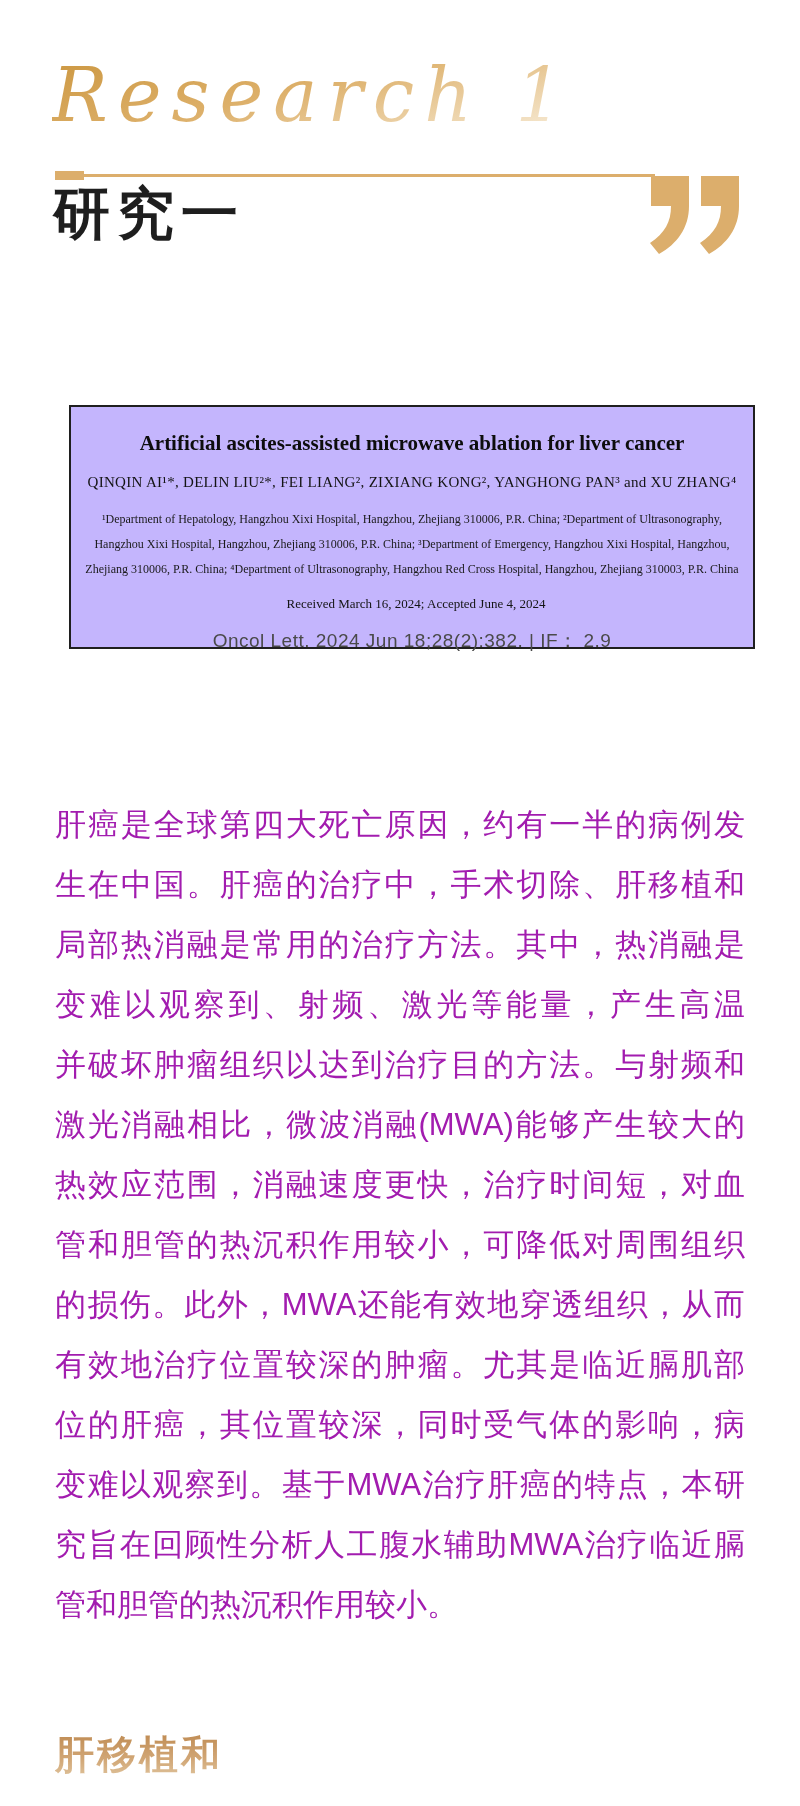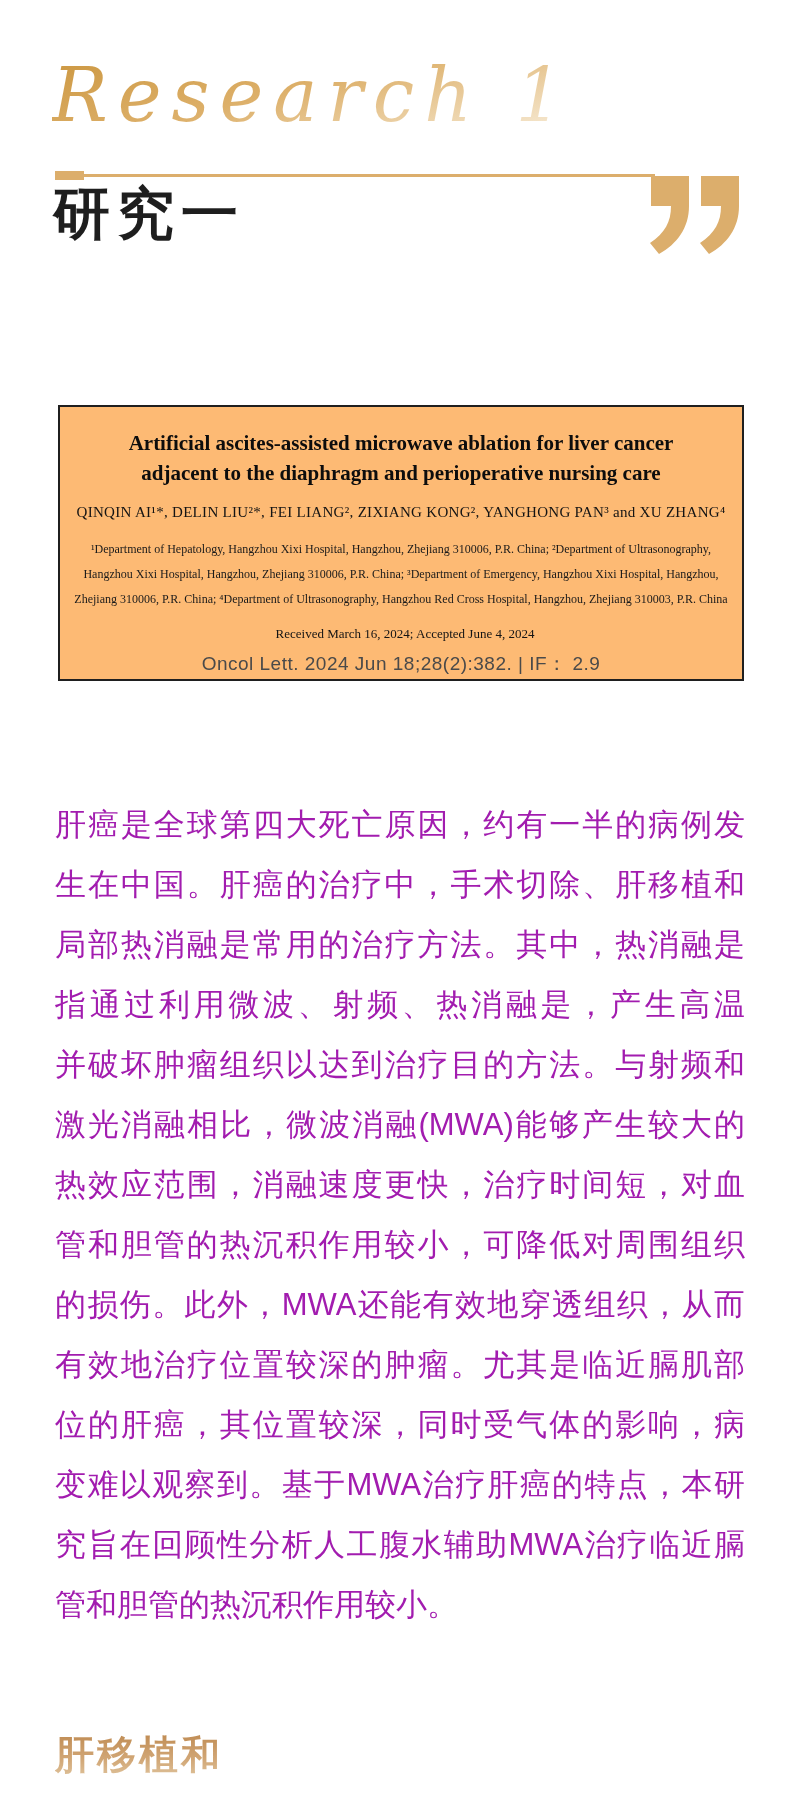--- a/index.html
+++ b/index.html
@@ -26,36 +26,36 @@
   .divider-line  { flex:1; height:3px; background:#DCAE6C; }
   .title-zh {
     position:absolute; left:53px; top:176px;
     font-family:Liberation Mono, monospace; font-weight:700;
     font-size:57px; letter-spacing:7px; color:#1E1E1E; white-space:nowrap;
   }
   .quote-icon { position:absolute; left:649px; top:176px; }
 
   
   .citation-card {
-    position:absolute; left:58px; top:405px; width:686px; height:276px;
-    border:2px solid #1F1F1F; background:#fdba74; text-align:center;
+    position:absolute; left:69px; top:405px; width:686px; height:244px;
+    border:2px solid #1F1F1F; background:#c4b5fd; text-align:center;
     font-family:"Liberation Serif", serif; color:#101010;
   }
   .paper-title {
     margin:21px 26px 0; font-size:21px; font-weight:700; line-height:30px;
     color:#0D0D0D;
   }
   .paper-authors {
     margin-top:16px; font-size:15px; letter-spacing:0.3px; color:#141414;
     white-space:nowrap;
   }
   .affiliations { margin-top:16px; font-size:12px; line-height:25px; color:#1A1A1A; padding:0 10px; }
   .received-line { margin-top:14px; font-size:13px; color:#141414;padding-left:8px; }
   .journal-line {
-    margin-top:9px; font-size:19px; color:#4A4A4A;
+    margin-top:16px; font-size:19px; color:#4A4A4A;
     font-family:"Liberation Sans", sans-serif; letter-spacing:0.5px;
   }
 
   
   .body-text {
     position:absolute; left:55px; top:795px; width:690px;
     font-size:31px; color:#a21caf;
   }
   .body-line {
     height:60px; line-height:60px; white-space:nowrap;
@@ -89,37 +89,36 @@
   <span class="quote-icon">
     <svg width="92" height="78" viewBox="0 0 92 78" aria-hidden="true">
       <path d="M2 0 H40 V30 C40 52 28 68 10 78 L1 67 C16 57 22 46 22 30 H2 Z" fill="#DCAE6C"></path>
       <path d="M52 0 H90 V30 C90 52 78 68 60 78 L51 67 C66 57 72 46 72 30 H52 Z" fill="#DCAE6C"></path>
     </svg>
   </span>
 
   <section class="citation-card">
     <h2 class="paper-title">
       <span class="paper-title-line" style="display:block;">Artificial ascites-assisted microwave ablation for liver cancer</span>
-      <span class="paper-title-line" style="display:block;">adjacent to the diaphragm and perioperative nursing care</span>
     </h2>
     <div class="paper-authors">QINQIN AI¹*, DELIN LIU²*, FEI LIANG², ZIXIANG KONG², YANGHONG PAN³ and XU ZHANG⁴</div>
     <div class="affiliations">
         <div class="affiliation-line">¹Department of Hepatology, Hangzhou Xixi Hospital, Hangzhou, Zhejiang 310006, P.R. China; ²Department of Ultrasonography,</div>
         <div class="affiliation-line">Hangzhou Xixi Hospital, Hangzhou, Zhejiang 310006, P.R. China; ³Department of Emergency, Hangzhou Xixi Hospital, Hangzhou,</div>
         <div class="affiliation-line">Zhejiang 310006, P.R. China; ⁴Department of Ultrasonography, Hangzhou Red Cross Hospital, Hangzhou, Zhejiang 310003, P.R. China</div>
       </div>
     <div class="received-line">Received March 16, 2024;  Accepted June 4, 2024</div>
     <div class="journal-line">Oncol Lett. 2024 Jun 18;28(2):382. | IF： 2.9</div>
   </section>
 
   <main class="body-text">
       <div class="body-line">肝癌是全球第四大死亡原因，约有一半的病例发</div>
       <div class="body-line">生在中国。肝癌的治疗中，手术切除、肝移植和</div>
       <div class="body-line">局部热消融是常用的治疗方法。其中，热消融是</div>
-      <div class="body-line">指通过利用微波、射频、热消融是，产生高温</div>
+      <div class="body-line">变难以观察到、射频、激光等能量，产生高温</div>
       <div class="body-line">并破坏肿瘤组织以达到治疗目的方法。与射频和</div>
       <div class="body-line">激光消融相比，微波消融(MWA)能够产生较大的</div>
       <div class="body-line">热效应范围，消融速度更快，治疗时间短，对血</div>
       <div class="body-line">管和胆管的热沉积作用较小，可降低对周围组织</div>
       <div class="body-line">的损伤。此外，MWA还能有效地穿透组织，从而</div>
       <div class="body-line">有效地治疗位置较深的肿瘤。尤其是临近膈肌部</div>
       <div class="body-line">位的肝癌，其位置较深，同时受气体的影响，病</div>
       <div class="body-line">变难以观察到。基于MWA治疗肝癌的特点，本研</div>
       <div class="body-line">究旨在回顾性分析人工腹水辅助MWA治疗临近膈</div>
       <div class="body-line">管和胆管的热沉积作用较小。</div>

